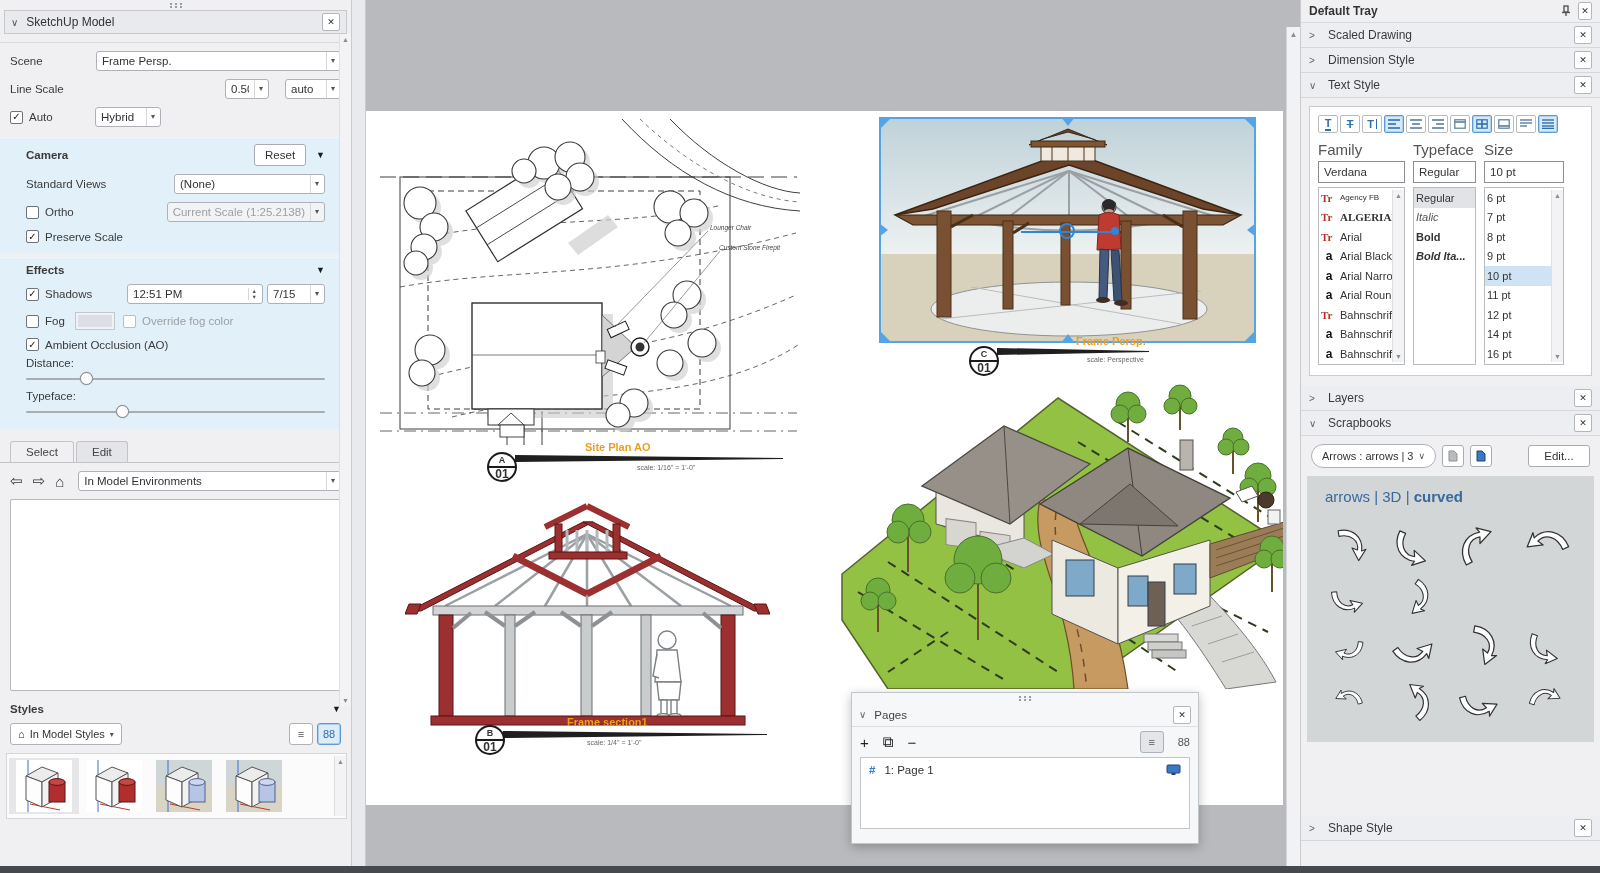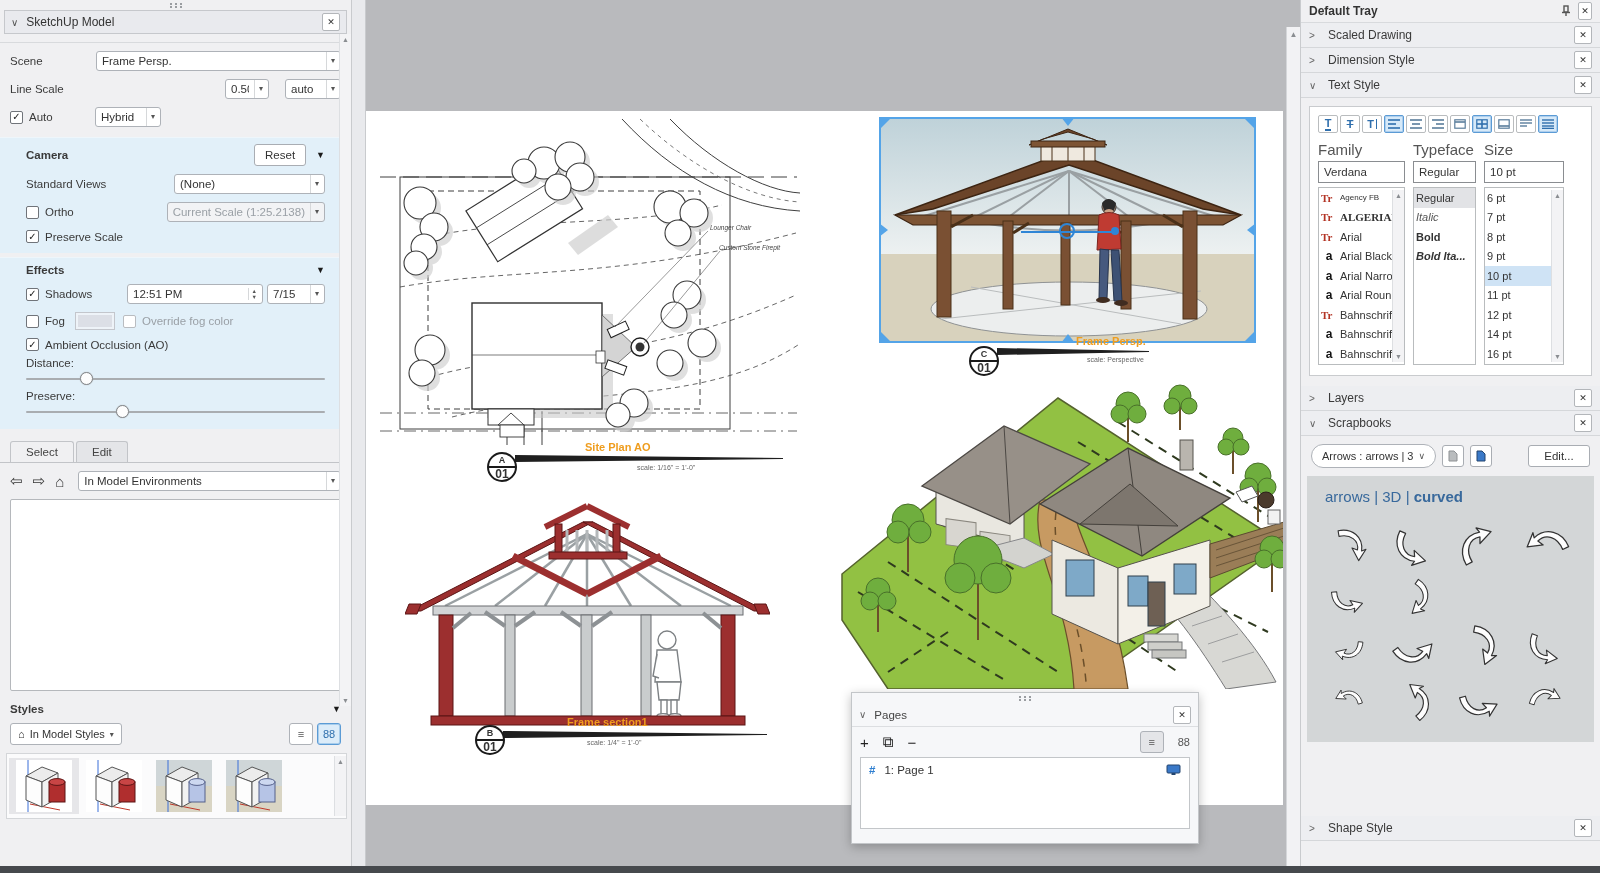--- a/index.html
+++ b/index.html
@@ -237,21 +237,21 @@
       <span class="lbl">Ambient Occlusion (AO)</span>
     </div>
     <div class="prow" style="margin-top:6px">
         <span class="lbl">Distance:</span>
       </div>
     <div class="slider">
         <span class="track"></span>
         <span class="thumb" style="left:18%"></span>
       </div>
     <div class="prow" style="margin-top:4px">
-        <span class="lbl">Preserve:</span>
+        <span class="lbl">Typeface:</span>
       </div>
     <div class="slider">
         <span class="track"></span>
         <span class="thumb" style="left:30%"></span>
       </div>
   </div>
 
   <div class="tabstrip">
     <span class="tab active">Select</span>
     <span class="tab">Edit</span>

